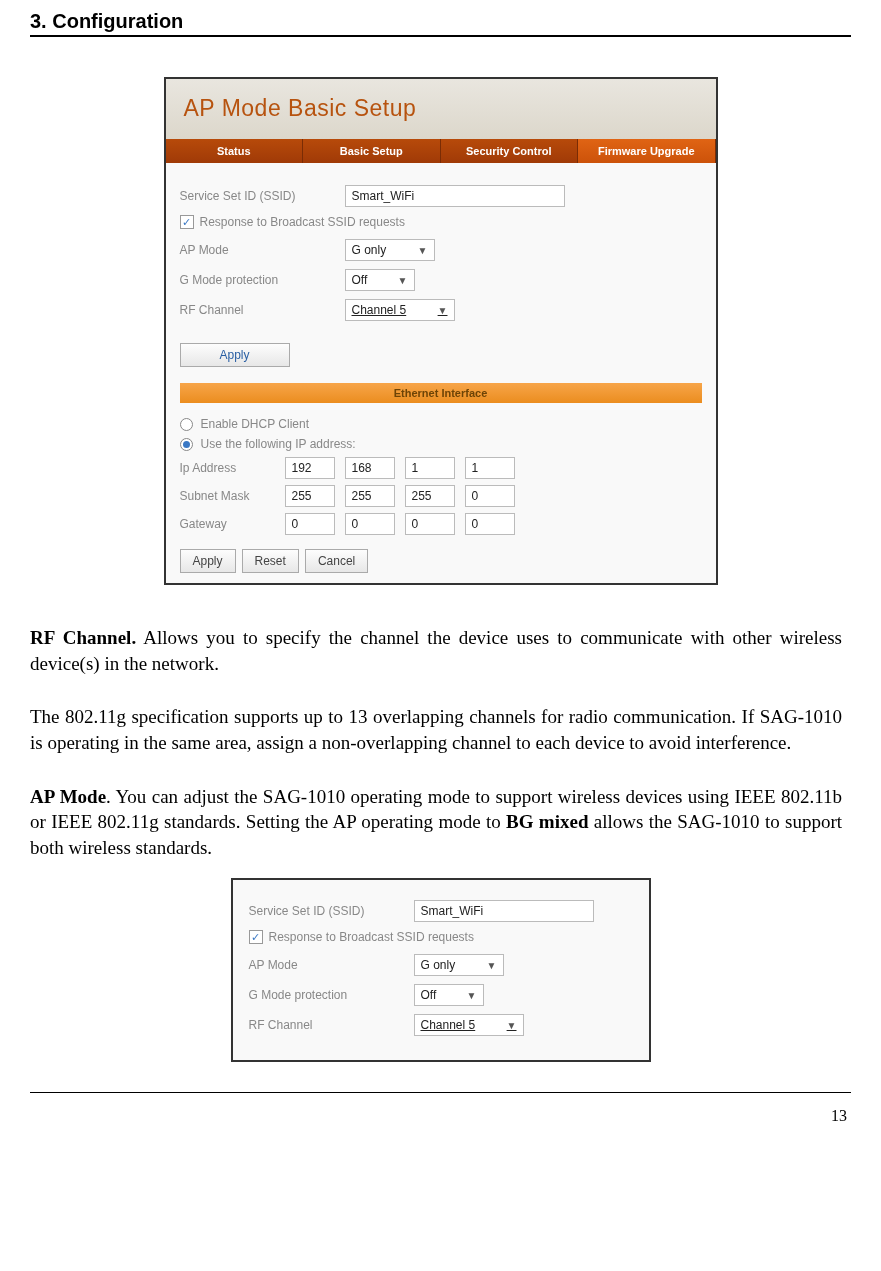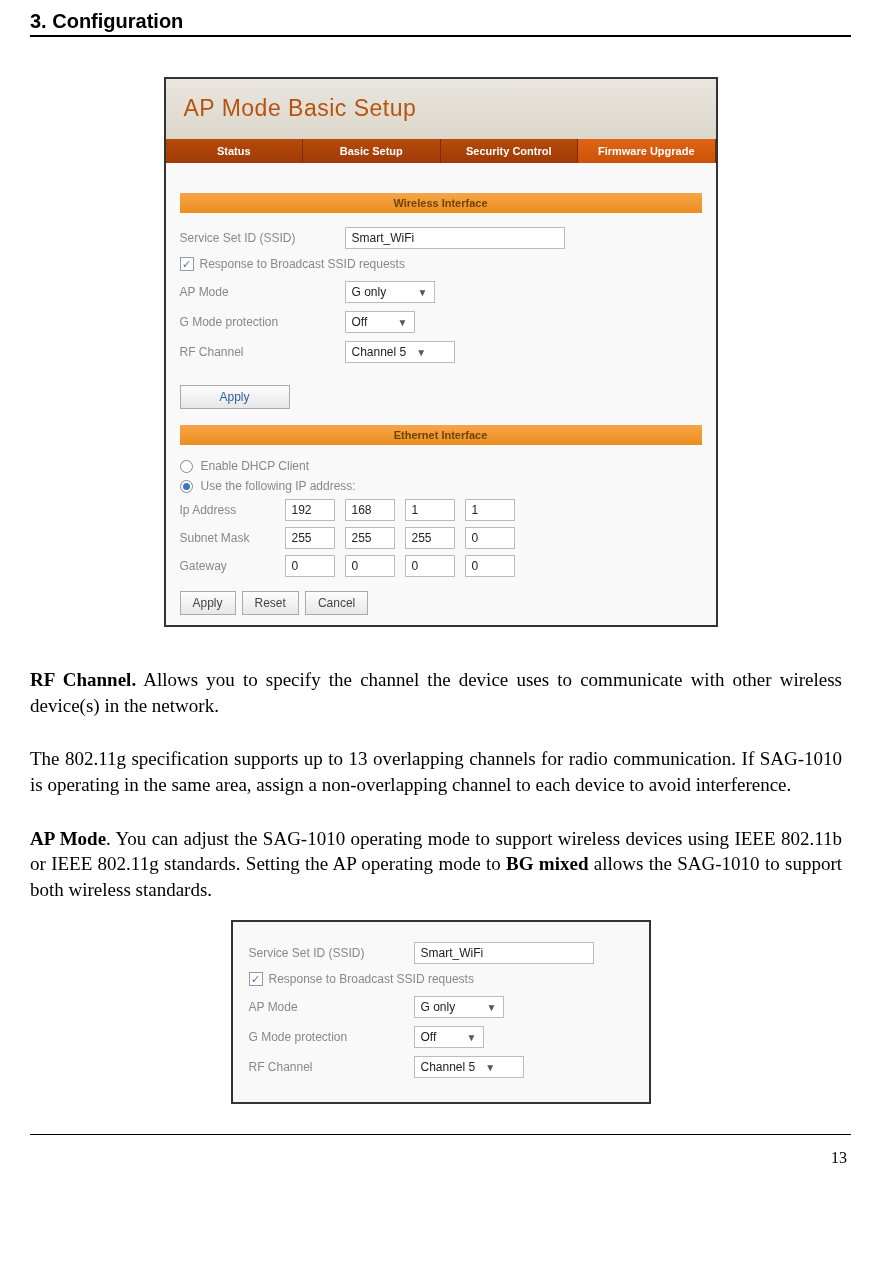--- a/index.html
+++ b/index.html
@@ -92,21 +92,21 @@
       display: flex; align-items: center; gap: 6px; margin: 8px 0 10px 0; font-size: 12px; color:#888;
     }
     .chk {
       width: 14px; height: 14px; border:1px solid #999; background:#fff; display:inline-flex; align-items:center; justify-content:center; font-size:11px; color:#3a78c4;
     }
     .select-box {
       border: 1px solid #bbb; background:#fff; height:22px; display:inline-flex; align-items:center; padding:0 6px; color:#222; gap:10px;
     }
     .select-box.w90 { width: 90px; justify-content:space-between;}
     .select-box.w70 { width: 70px; justify-content:space-between;}
-    .select-box.w110 { width: 110px; }
+    .select-box.w110 { width: 110px; justify-content:space-between;text-decoration:underline;}
     .caret { font-size:10px; color:#555; }
     .btn {
       border:1px solid #aaa; background:linear-gradient(#fdfdfd,#e7e7e7);
       height:24px; padding:0 12px; font-size:12px; color:#444; cursor:pointer;
     }
     .btn.apply-wide { width: 110px; color:#2a5fa3; margin-top:14px;}
     .radio-row { display:flex; align-items:center; gap:8px; margin:6px 0; font-size:12px; color:#888;}
     .radio { width:13px; height:13px; border:1px solid #888; border-radius:50%; background:#fff; display:inline-flex; align-items:center; justify-content:center;}
     .radio .dot { width:7px; height:7px; border-radius:50%; background:#3a78c4;}
     .ip-grid { margin-top:6px; }
@@ -145,21 +145,20 @@
   <div class="shot-top">
     <div class="shot-title">AP Mode Basic Setup</div>
   </div>
   <div class="tabs-row">
     <div class="tab">Status</div>
     <div class="tab">Basic Setup</div>
     <div class="tab">Security Control</div>
     <div class="tab active">Firmware Upgrade</div>
   </div>
   <div class="panel-body">
-    <div class="section-bar">Wireless Interface</div>
 
     <div class="form-row">
       <span class="lbl">Service Set ID (SSID)</span>
       <input class="text-input ssid-input" value="Smart_WiFi" style="">
     </div>
 
     <div class="checkbox-row">
       <span class="chk">✓</span>
       <span>Response to Broadcast SSID requests</span>
     </div>

